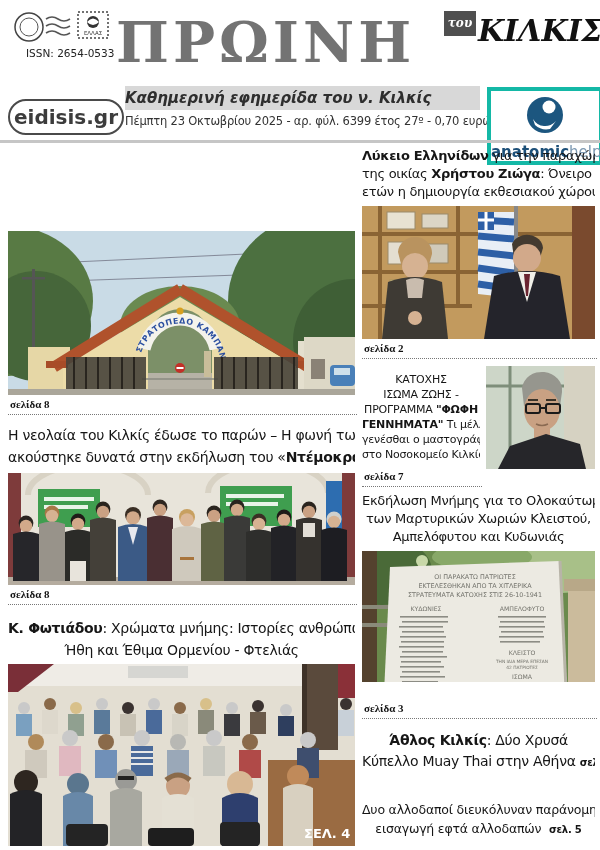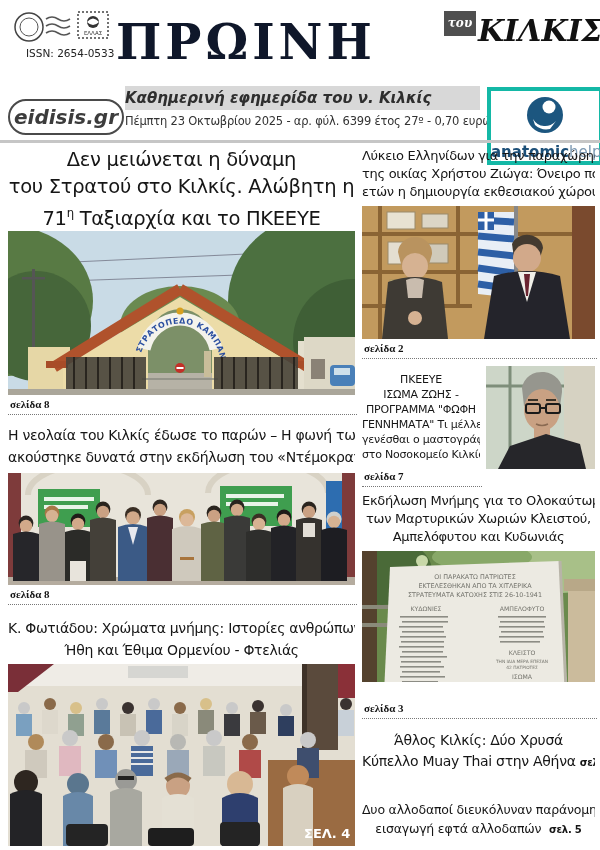--- a/index.html
+++ b/index.html
@@ -2,42 +2,42 @@
 <html><head>
 <meta charset="utf-8">
 <style>
   html,body{margin:0;padding:0;background:#888;}
   #page{position:relative;width:600px;height:850px;background:#fff;margin:0 auto;
         font-family:"DejaVu Sans",sans-serif;color:#161616;overflow:hidden;}
   .abs{position:absolute;}
   
   #issn{left:26px;top:47px;font-size:10.5px;color:#222;}
   #masthead-title{left:116px;top:0px;font-family:"DejaVu Serif",serif;font-weight:bold;
-      font-size:48px;line-height:84px;color:#0f172a;letter-spacing:4px;white-space:nowrap;}
+      font-size:56px;line-height:84px;color:#737373;letter-spacing:4px;white-space:nowrap;}
   #tou-box{left:444px;top:11px;width:32px;height:25px;background:#4f4f4f;
       color:#fff;font-family:"DejaVu Serif",serif;font-style:italic;font-weight:bold;
       font-size:12px;text-align:center;line-height:24px;}
   #region{left:478px;top:13px;font-family:"DejaVu Serif",serif;font-style:italic;
       font-weight:bold;font-size:30px;color:#111;white-space:nowrap;}
   #subtitle-bar{left:125px;top:86px;width:355px;height:24px;background:#d8d8d8;
       font-style:italic;font-weight:bold;font-size:15px;line-height:24px;text-align:left;color:#2e2e2e;}
   #dateline{left:125px;top:114px;width:355px;text-align:center;font-size:11.5px;
       letter-spacing:-0.2px;color:#333;white-space:nowrap;}
   #eidisis{left:8px;top:99px;width:112px;height:32px;border:2px solid #4a4a4a;border-radius:18px;
-      text-align:center;line-height:32px;font-weight:bold;font-size:20px;color:#3c3c3c;background:#fff;font-style:italic;}
+      text-align:center;line-height:32px;font-weight:bold;font-size:20px;color:#3c3c3c;background:#fff;}
   #ad-box{left:487px;top:62px;width:108px;height:70px;border:4px solid #14b8a6;background:#fff;
       text-align:center;margin-top:25px;}
   #ad-brand{font-size:15px;margin-top:2px;white-space:nowrap;}
   #ad-brand .bb{font-weight:bold;color:#1c4f78;}
   #ad-brand .bl{color:#7d99b2;}
   #header-rule{left:0;top:140px;width:600px;height:3px;background:#c6c6c6;}
   
   .col-l{left:8px;width:347px;}
   .col-r{left:362px;width:233px;}
-  .b{font-weight:normal;}
+  .b{font-weight:bold;}
   .ctr{text-align:center;}
   .nw{white-space:nowrap;overflow:hidden;}
   .cap{font-family:"Liberation Serif",serif;font-weight:bold;font-size:11px;color:#111;
        border-bottom:1px dotted #777;padding:0 0 4px 2px;}
   .lead{font-size:19.5px;line-height:27px;letter-spacing:-0.3px;}
   .lead sup{font-size:60%;vertical-align:super;}
   .mid{font-size:14px;line-height:22px;letter-spacing:-0.3px;}
   .rt{font-size:13px;line-height:18px;letter-spacing:-0.3px;}
   .rs{font-size:11px;line-height:15px;letter-spacing:-0.2px;}
   .pg{font-size:10px;font-weight:bold;}
@@ -72,25 +72,20 @@
     <svg width="44" height="44" viewBox="0 0 44 44" style="margin-top:2px">
       <circle cx="22" cy="22" r="18" fill="#1c567f"></circle>
       <circle cx="26" cy="14" r="6.5" fill="#fff"></circle>
       <path d="M10 26 A 14 14 0 0 0 33 28 L 27 36 A 17 17 0 0 1 12 32 Z" fill="#fff"></path>
     </svg>
     <div id="ad-brand"><span class="bb">anatomic</span><span class="bl">help</span></div>
   </div>
 
   <div class="abs" id="header-rule"></div>
 
-  <div class="abs col-l ctr lead" style="top:146px">
-    <div class="nw">Δεν μειώνεται η δύναμη</div>
-    <div class="nw">του Στρατού στο Κιλκίς. Αλώβητη η</div>
-    <div class="nw"><span class="b">71</span><sup class="b">η</sup><span class="b"> Ταξιαρχία</span><span> και το </span><span class="b">ΠΚΕΕΥΕ</span></div>
-  </div>
 
   <div class="abs col-l photo" style="top:231px;height:164px">
     <svg width="347" height="164" viewBox="0 0 347 164">
       <rect width="347" height="164" fill="#c9dbe6"></rect>
       <path d="M0 34 L347 18" stroke="#667" stroke-width="0.7"></path>
         <path d="M0 52 L347 40" stroke="#667" stroke-width="0.7"></path>
       <ellipse cx="0" cy="70" rx="85" ry="75" fill="#587a44"></ellipse>
       <ellipse cx="28" cy="95" rx="55" ry="55" fill="#46663a"></ellipse>
       <ellipse cx="315" cy="70" rx="95" ry="88" fill="#4c7040"></ellipse>
       <ellipse cx="345" cy="110" rx="60" ry="62" fill="#3f5f36"></ellipse>
@@ -325,21 +320,21 @@
       <path d="M150 38 A 16 14 0 0 1 181 42 L178 52 L152 52 Z" fill="#433a30"></path>
       <circle cx="165" cy="52" r="14" fill="#d2a98a"></circle>
       <path d="M132 70 Q165 60 198 70 L208 133 L122 133 Z" fill="#24242b"></path>
       <polygon points="156,66 174,66 165,96" fill="#f0efe8"></polygon>
       <path d="M162 68 L168 68 L166 90 L164 90 Z" fill="#6a2430"></path>
     </svg>
   </div>
   <div class="abs col-r cap" style="top:342px">σελίδα 2</div>
 
   <div class="abs ctr rs" style="left:362px;top:372px;width:118px">
-    <div class="nw">ΠΚΕΕΥΕ</div>
+    <div class="nw">ΚΑΤΟΧΗΣ</div>
     <div class="nw">ΙΣΩΜΑ ΖΩΗΣ -</div>
     <div class="nw"><span>ΠΡΟΓΡΑΜΜΑ </span><span class="b">"ΦΩΦΗ</span></div>
     <div class="nw"><span class="b">ΓΕΝΝΗΜΑΤΑ"</span><span> Τι μέλλει</span></div>
     <div class="nw">γενέσθαι ο μαστογράφος</div>
     <div class="nw">στο Νοσοκομείο Κιλκίς;</div>
   </div>
   <div class="abs photo" style="left:486px;top:366px;width:109px;height:103px">
     <svg width="109" height="103" viewBox="0 0 109 103">
       <rect width="109" height="103" fill="#cdd6c8"></rect>
       <rect x="78" y="0" width="31" height="103" fill="#d6d2c2"></rect>

